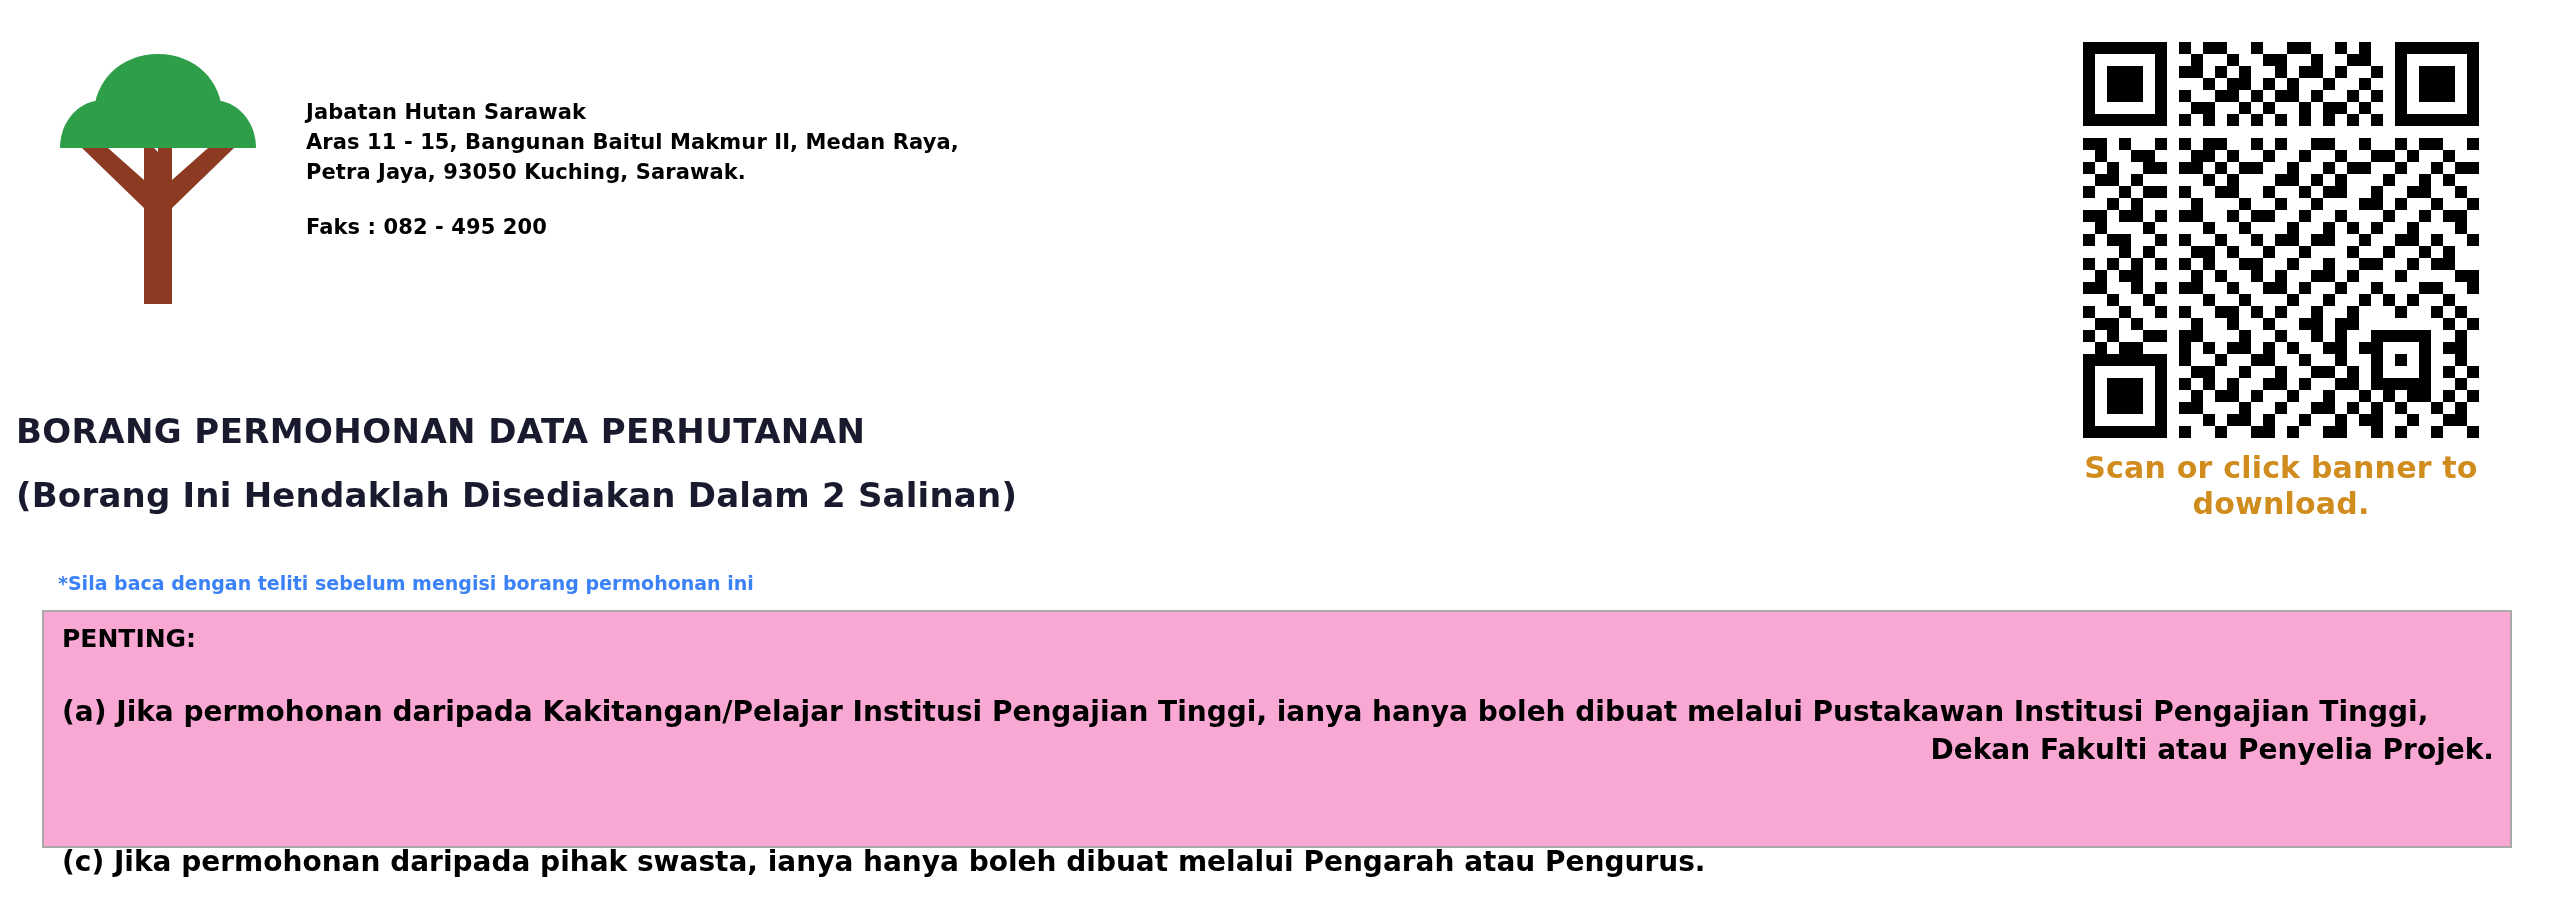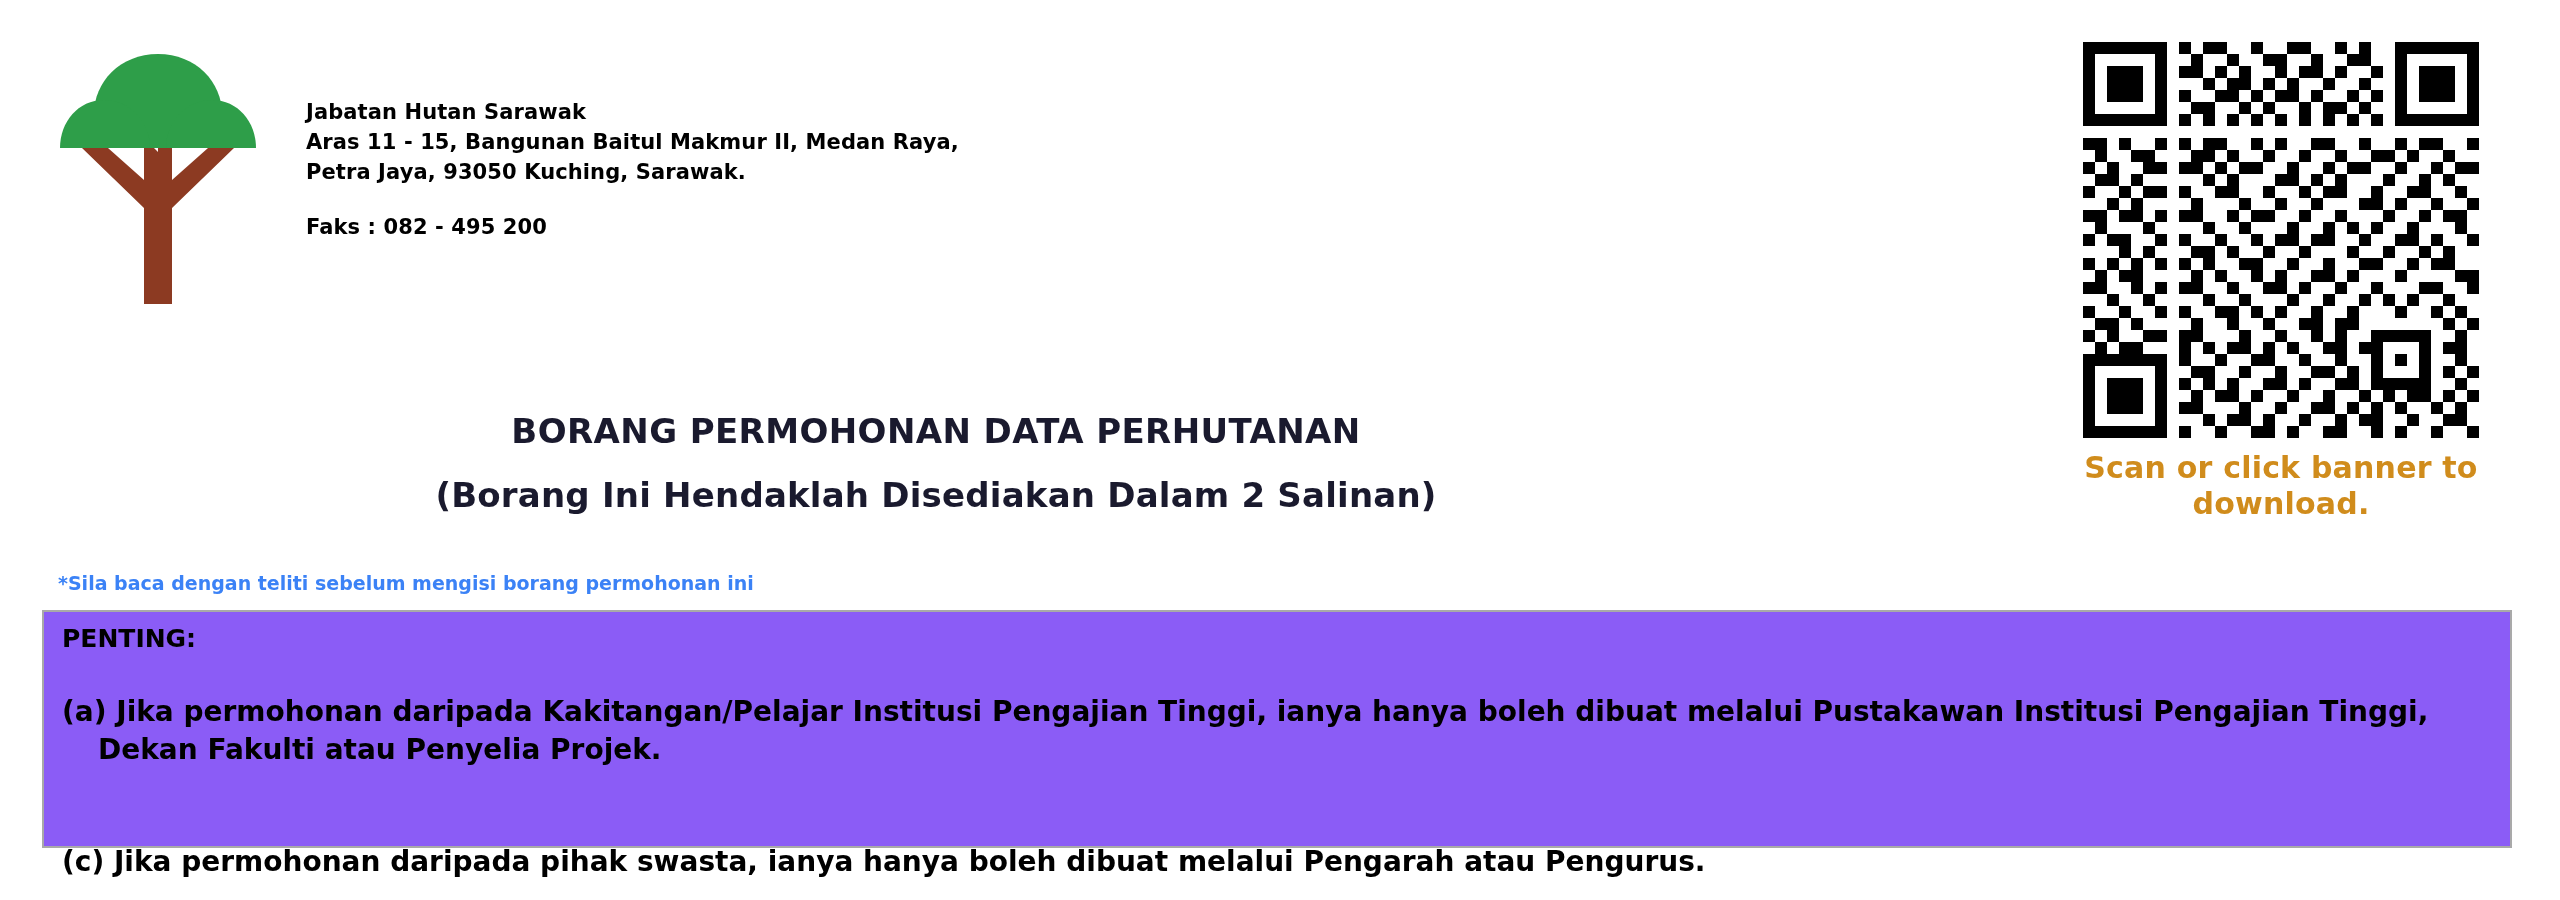--- a/index.html
+++ b/index.html
@@ -71,21 +71,21 @@
     line-height: 1.2;
     letter-spacing: 0.2px;
   }
 
   
   .title-block {
     position: absolute;
     left: 0;
     top: 410px;
     width: 1840px;
-    text-align: center;
+    text-align: left;
     color: #1a1a2e;
   }
   .title-main {
     font-size: 34px;
     font-weight: bold;
     letter-spacing: 0.4px;
     line-height: 1.28;
   }
   .title-sub {
     font-size: 34px;
@@ -108,38 +108,39 @@
   
   .important-box {
     position: absolute;
     left: 42px;
     top: 610px;
     width: 2470px;
     height: 238px;
     border: 2px solid #a9a9a9;
     box-sizing: border-box;
     padding: 10px 16px 10px 18px;
-    background: #8b5cf6;
+    background: #f9a8d4;
   }
   .important-title {
     font-size: 25px;
     font-weight: bold;
     line-height: 1.34;
     color: #000;
   }
   .imp-item {
     font-size: 28px;
     font-weight: bold;
     line-height: 1.34;
     color: #000;
     white-space: pre-line;
   }
   .imp-item .cont {
     display: block;
     padding-left: 36px;
+    text-align: right;
   }
 </style>
 </head>
 <body>
 
 <div class="header">
 
   <div class="logo">
     <svg width="200" height="260" viewBox="0 0 200 260" xmlns="http://www.w3.org/2000/svg">
 

